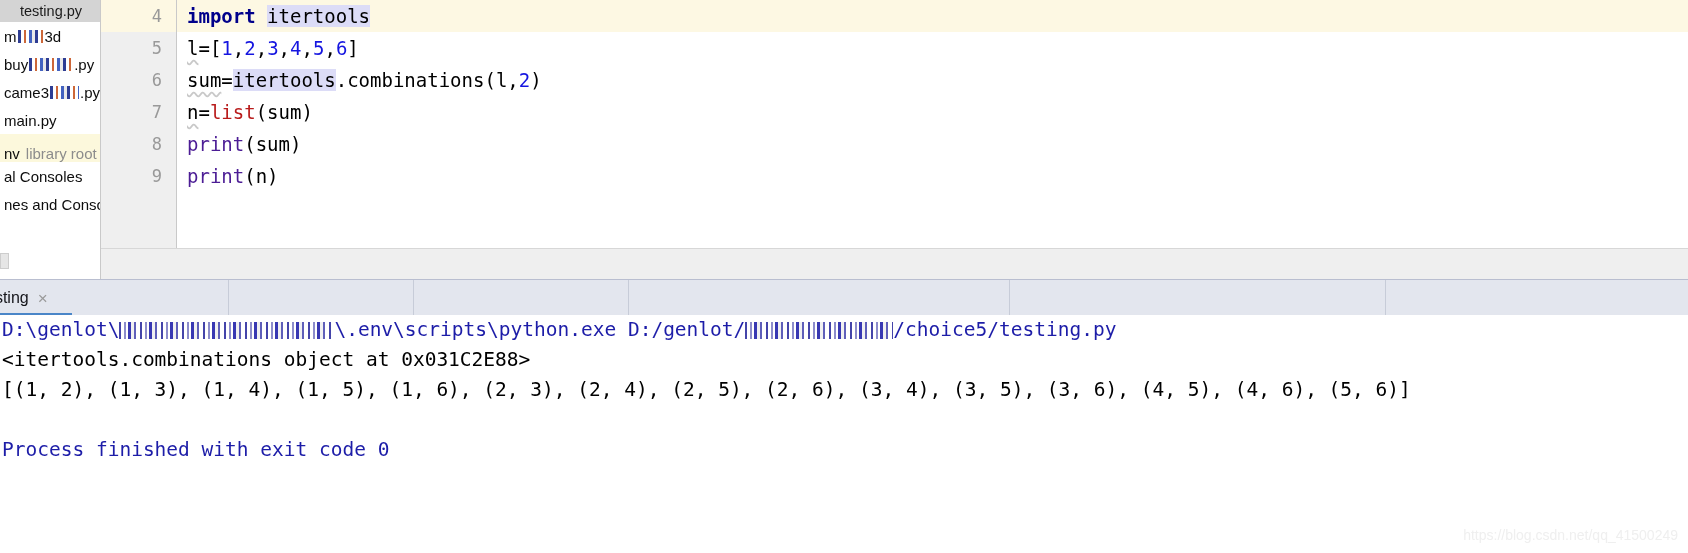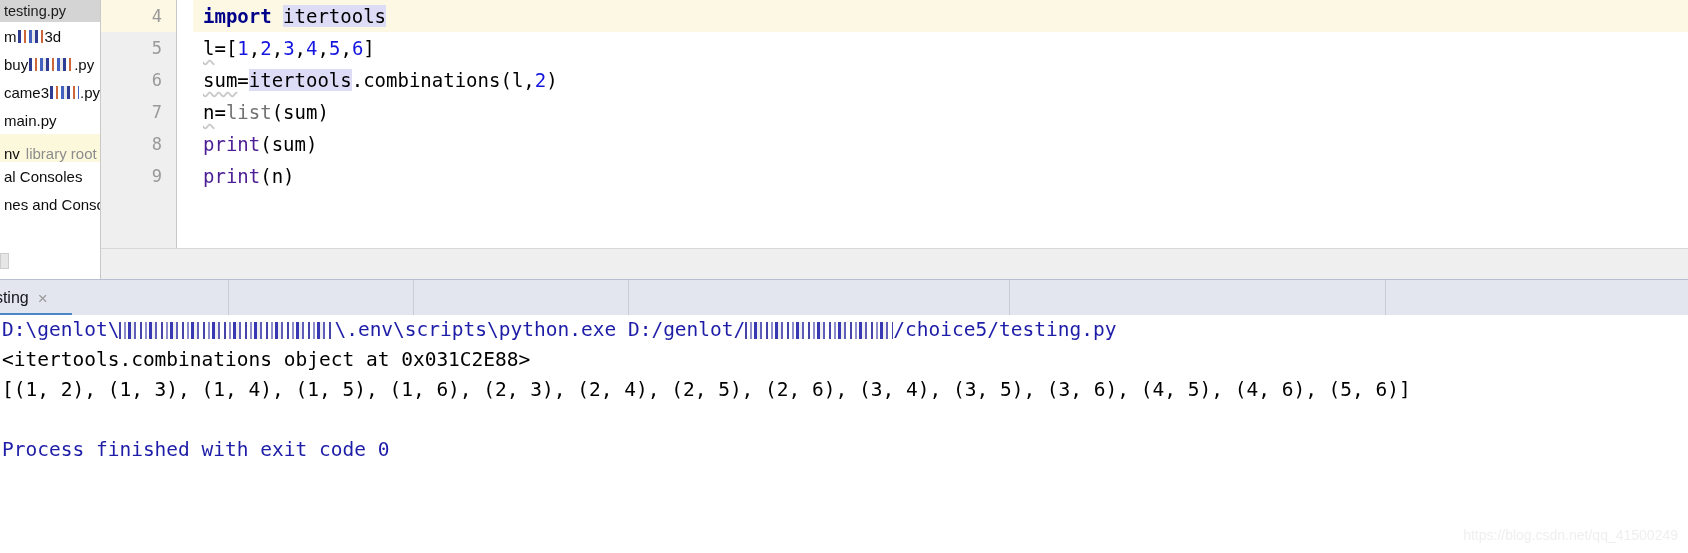--- a/index.html
+++ b/index.html
@@ -20,21 +20,21 @@
     position: absolute; left: 0; top: 0;
     width: 100px; height: 278px;
     background: #ffffff;
     overflow: hidden;
     border-right: 1px solid #c9c9c9;
   }
   .sidebar-tab {
     height: 22px;
     background: #d4d4d4;
     display: flex; align-items: center;
-    padding-left: 4px;
+    padding-left: 20px;
     font-size: 14.5px;
     color: #1a1a1a;
     white-space: nowrap;
   }
   .tree-row {
     height: 28px;
     display: flex; align-items: center;
     padding-left: 4px;
     font-size: 15px;
     color: #0d0d0d;
@@ -79,37 +79,37 @@
     height: 32px;
     line-height: 32px;
     text-align: right;
     padding-right: 14px;
     color: #999999;
     font-family: "DejaVu Sans Mono", monospace;
     font-size: 17px;
   }
   .gutter-line.cur { background: #fdf8e3; }
   .code {
-    position: absolute; left: 92px; top: 0;
+    position: absolute; left: 76px; top: 0;
     right: 0; height: 232px;
   }
   .code-line {
     height: 32px;
     line-height: 32px;
     padding-left: 10px;
     font-family: "DejaVu Sans Mono", monospace;
     font-size: 19px;
     white-space: pre;
     color: #000000;
   }
   .code-line.cur { background: #fdf8e3; }
   .kw { color: #00008b; font-weight: bold; }
   .num { color: #1515e0; }
   .fn { color: #4c1d95; }
-  .builtin { color: #737373; }
+  .builtin { color: #b91c1c; }
   .ident-hl { background: #dcdcf7; }
   .squiggle {
     text-decoration: underline wavy #c9c9c9;
     text-underline-offset: 4px;
   }
 
   
   .mid-strip {
     position: absolute; left: 101px; top: 248px;
     width: 1587px; height: 31px;

